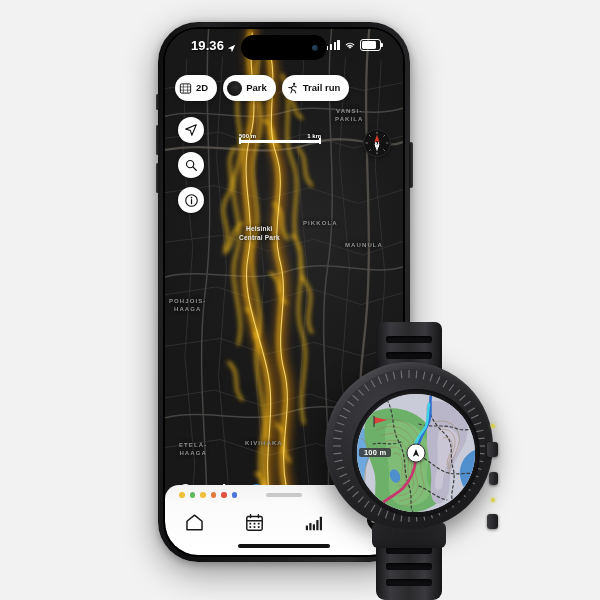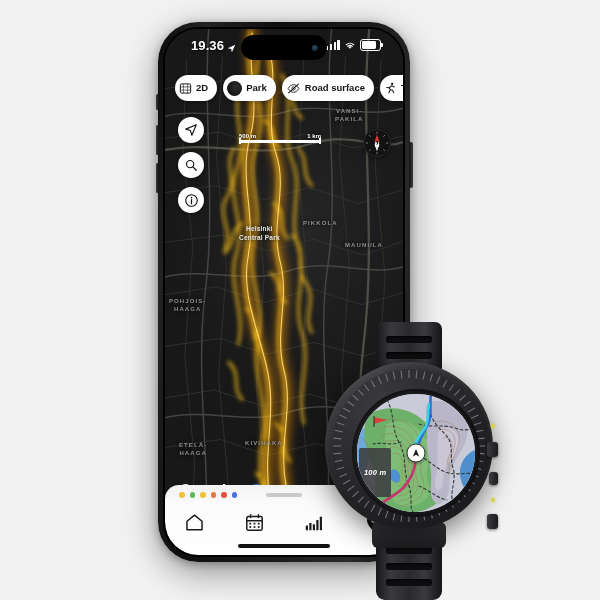--- a/index.html
+++ b/index.html
@@ -134,21 +134,21 @@
     box-shadow:inset 0 2px 6px rgba(0,0,0,.85);}
   .wface{position:absolute;left:25px;top:25px;width:118px;height:118px;border-radius:50%;
     overflow:hidden;background:#cfd3df;box-shadow:inset 0 0 10px rgba(0,0,0,.45);}
   .wbtn{position:absolute;right:-5px;border-radius:3px;
     background:linear-gradient(90deg,#3c3c40,#1b1b1e);box-shadow:0 1px 3px rgba(0,0,0,.5);}
   .wbtn.b1{top:80px;width:11px;height:15px;}
   .wbtn.b2{top:110px;width:9px;height:13px;}
   .wbtn.b3{top:152px;width:11px;height:15px;}
   .wled{position:absolute;right:-1.5px;width:4px;height:4px;border-radius:50%;background:#d9d04a;box-shadow:0 0 3px #d9d04a;}
   .scale-badge{position:absolute;left:2px;top:54px;background:rgba(60,60,64,.88);color:#fff;
-    font-size:7.5px;font-weight:600;padding:20px 5px;border-radius:2px;z-index:9;letter-spacing:.2px;font-style:italic;}
+    font-size:7.5px;font-weight:600;padding:0 5px;border-radius:2px;z-index:9;letter-spacing:.2px;}
   .navarrow{position:absolute;left:50%;top:50%;transform:translate(-50%,-50%);width:17px;height:17px;
     border-radius:50%;background:#fff;border:1.2px solid #3b3b3b;z-index:10;
     display:flex;align-items:center;justify-content:center;box-shadow:0 1px 3px rgba(0,0,0,.4);}
 </style>
 </head>
 <body>
 
 <div class="scene">
 
   <div class="phone">
@@ -272,28 +272,20 @@
             <div class="chip">
               <svg width="13" height="13" viewBox="0 0 24 24">
                 <rect x="2.5" y="3.5" width="19" height="17" rx="2.4" fill="none" stroke="#111" stroke-width="1.8"></rect>
                 <path d="M8 4 L8 20 M16 4 L16 20 M2.5 9 L21.5 9 M2.5 15 L21.5 15" stroke="#111" stroke-width="1.1"></path>
               </svg>
               <span class="lab">2D</span>
             </div>
             <div class="chip">
               <span style="width:15px;height:15px;border-radius:50%;background:radial-gradient(circle at 60% 40%,#2d2d2d,#090909);display:block;"></span>
               <span class="lab">Park</span>
-            </div>
-            <div class="chip">
-              <svg width="15" height="13" viewBox="0 0 24 24">
-                <path d="M2 12 C5 7 8.5 5 12 5 C15.5 5 19 7 22 12 C19 17 15.5 19 12 19 C8.5 19 5 17 2 12 Z" fill="none" stroke="#111" stroke-width="1.6"></path>
-                <circle cx="12" cy="12" r="3.1" fill="none" stroke="#111" stroke-width="1.5"></circle>
-                <path d="M3 20 L21 4" stroke="#111" stroke-width="1.9" stroke-linecap="round"></path>
-              </svg>
-              <span class="lab">Road surface</span>
             </div>
             <div class="chip">
               <svg width="13" height="14" viewBox="0 0 24 24">
                 <circle cx="15" cy="4.4" r="2.1" fill="#111"></circle>
                 <path d="M14 8 L9.5 11.5 L11.5 15 L9 21 M11.5 15 L16 16.5 L18 21 M14 8 L19 10 M9.5 11.5 L5 11" stroke="#111" stroke-width="1.9" fill="none" stroke-linecap="round" stroke-linejoin="round"></path>
               </svg>
               <span class="lab">Trail run</span>
             </div>
           </div>
 

